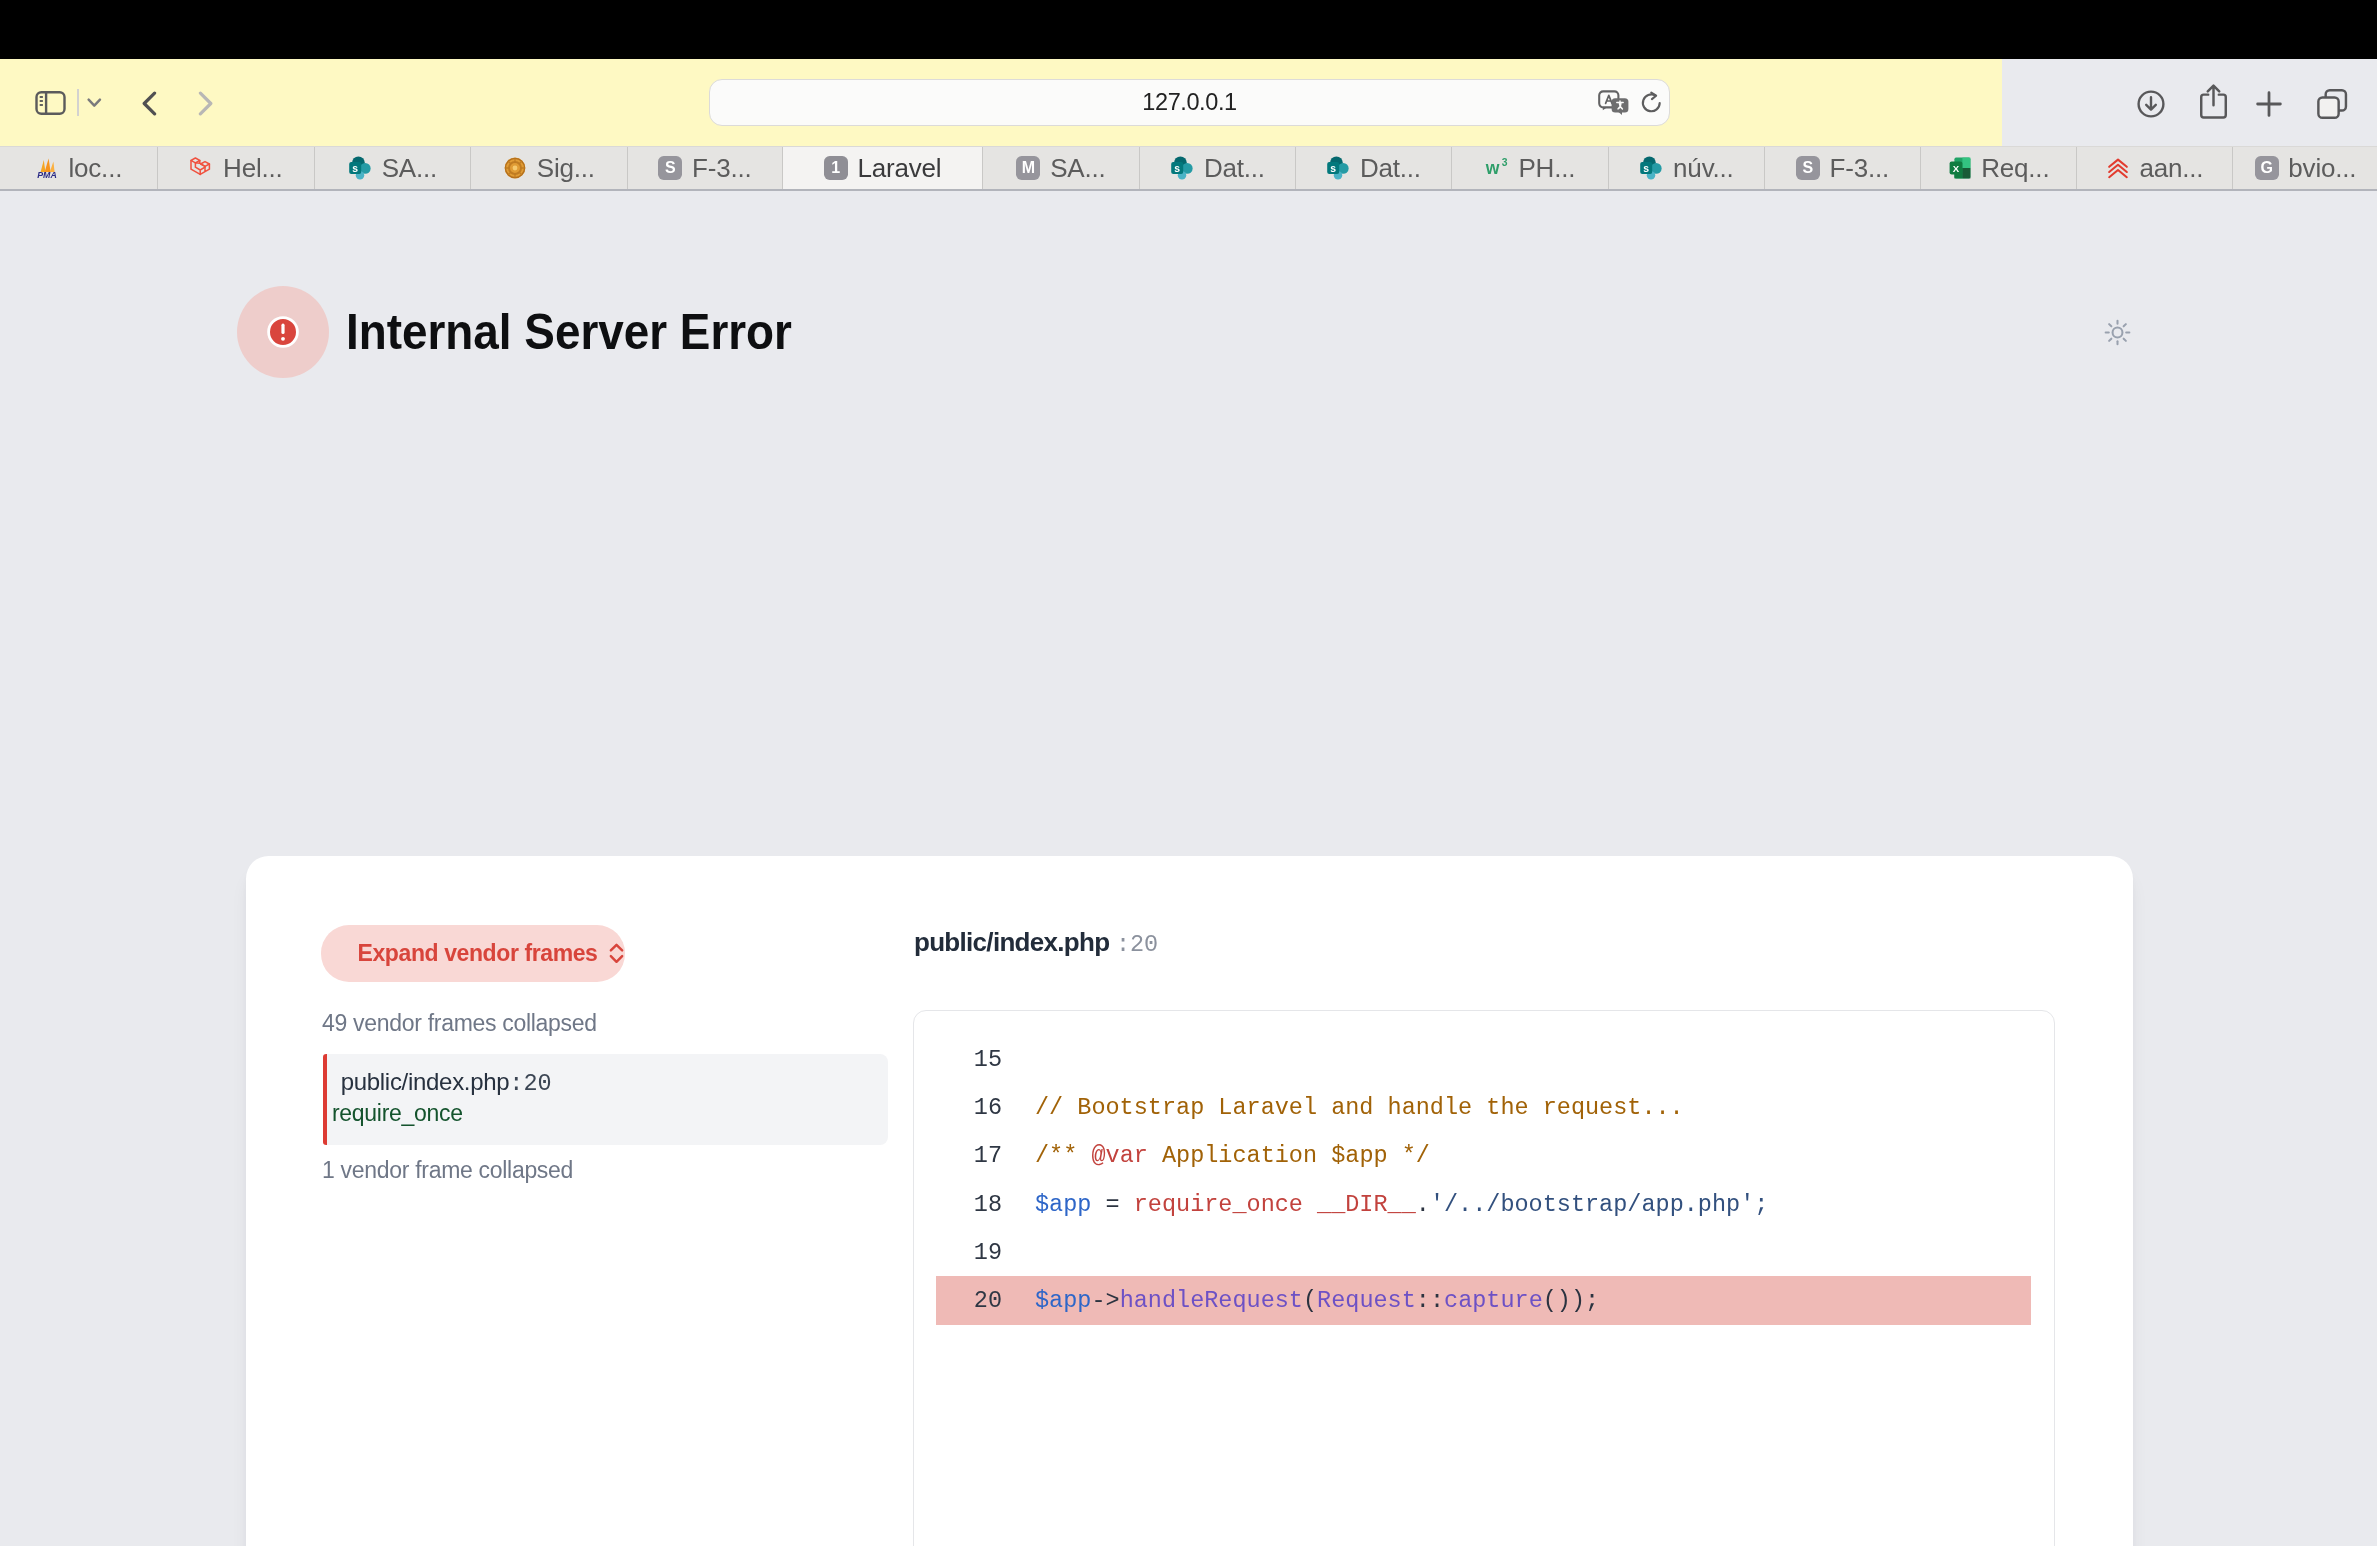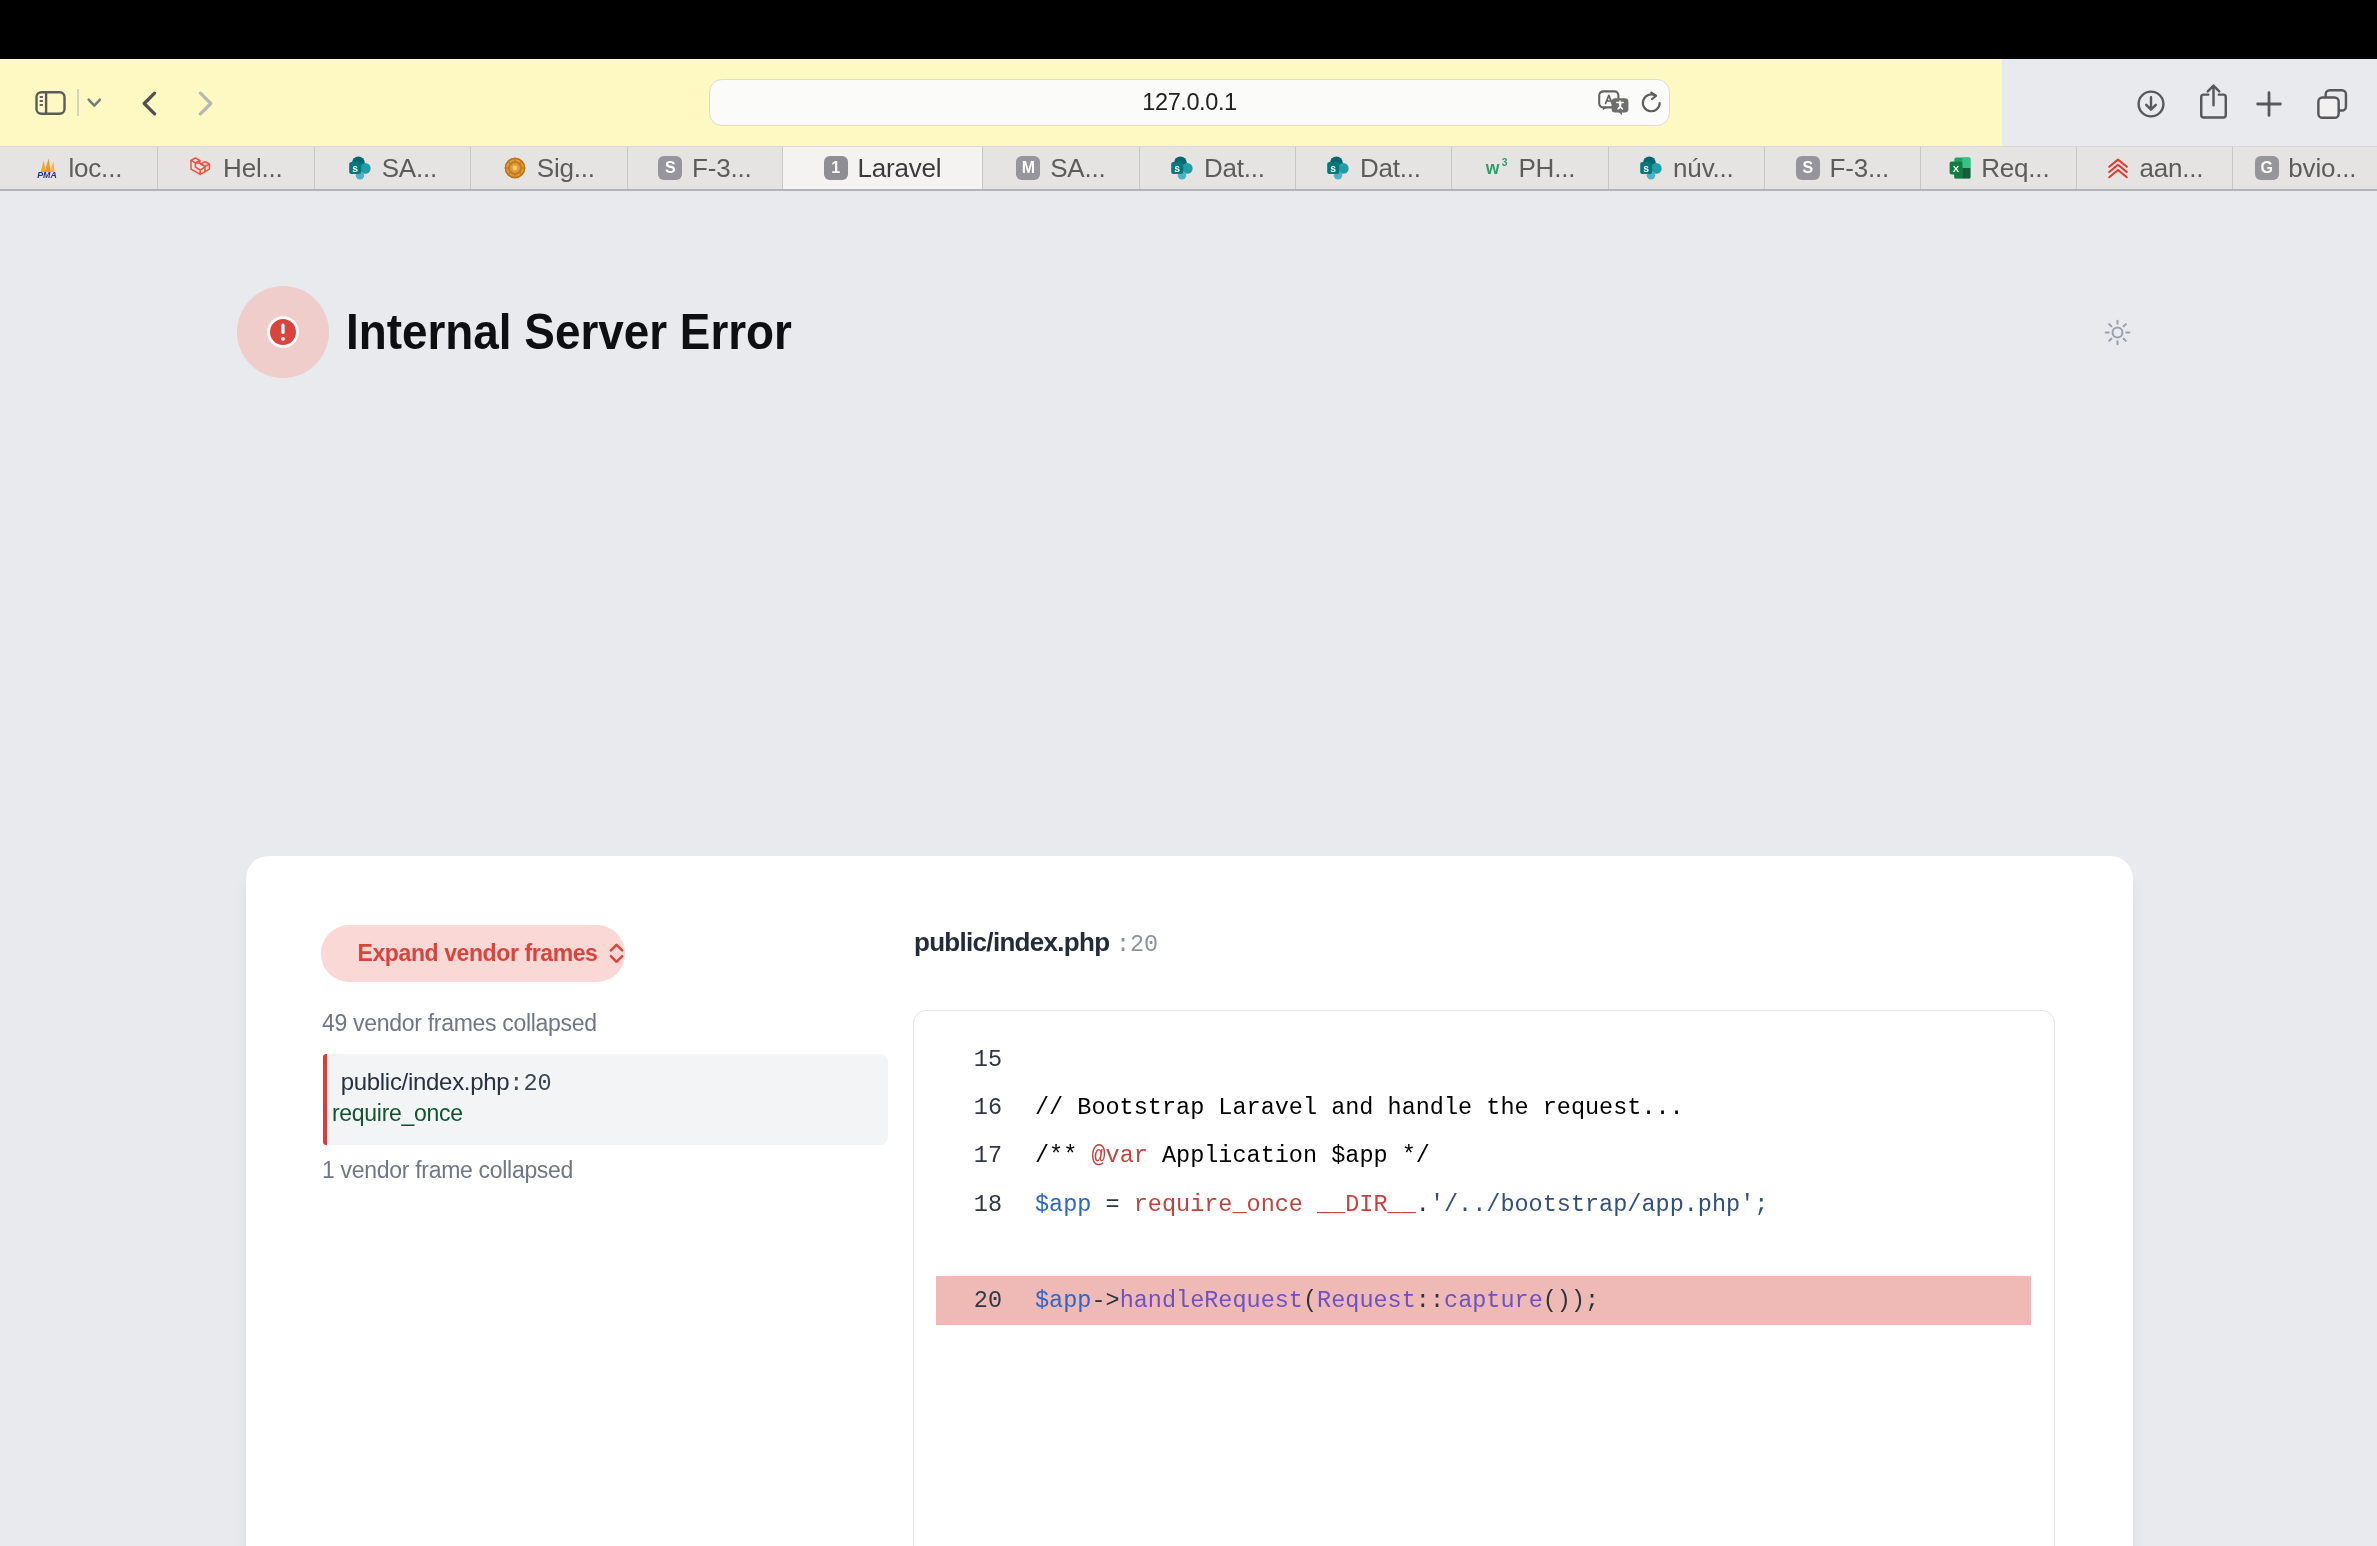--- a/index.html
+++ b/index.html
@@ -65,21 +65,21 @@
   
   .codehead { position:absolute; left:668px; top:71px; font-size:26px; font-weight:600; color:#222c3a; letter-spacing:-0.7px; }
   .codehead .mono { font-family:"Liberation Mono", monospace; font-size:23.5px; font-weight:400; color:#8b919d; letter-spacing:0; }
   .codebox { position:absolute; left:667px; top:154px; width:1142px; height:720px;
     border:1.6px solid #e5e6e9; border-radius:13px; background:#fff; overflow:hidden; }
   .codeline { position:absolute; left:22px; width:1095px; height:49px; font-family:"Liberation Mono", monospace;
     font-size:23.5px; line-height:49px; white-space:pre; }
   .codeline .num { display:inline-block; width:66px; text-align:right; color:#2f3744; }
   .codeline .code { margin-left:33px; }
   .codeline.hl { background:#efbab6; }
-  .c-gray { color:#000000; }
+  .c-gray { color:#a16207; }
   .c-red { color:#c2423d; }
   .c-blue { color:#2e66c8; }
   .c-navy { color:#32507e; }
   .c-dark { color:#2b3340; }
   .c-vio { color:#6d51c5; }
 
   .tbicon { position:absolute; }
 </style>
 </head>
 <body>
@@ -309,18 +309,19 @@
         <div class="t2">require_once</div>
       </div>
       <div class="vcollapsed2">1 vendor frame collapsed</div>
 
       <div class="codehead">public/index.php <span class="mono">:20</span></div>
       <div class="codebox">
         <div class="codeline" style="top:24px"><span class="num">15</span><span class="code"></span></div>
         <div class="codeline" style="top:72px"><span class="num">16</span><span class="code"><span class="c-gray">// Bootstrap Laravel and handle the request...</span></span></div>
         <div class="codeline" style="top:120px"><span class="num">17</span><span class="code"><span class="c-gray">/** </span><span class="c-red">@var</span><span class="c-gray"> Application $app */</span></span></div>
         <div class="codeline" style="top:169px"><span class="num">18</span><span class="code"><span class="c-blue">$app</span><span class="c-dark"> = </span><span class="c-red">require_once __DIR__</span><span class="c-dark">.</span><span class="c-navy">'/../bootstrap/app.php';</span></span></div>
+        <div class="codeline" style="top:217px"><span class="num">19</span><span class="code"></span></div>
         <div class="codeline hl" style="top:265px"><span class="num">20</span><span class="code"><span class="c-blue">$app</span><span class="c-dark">-&gt;</span><span class="c-vio">handleRequest</span><span class="c-dark">(</span><span class="c-vio">Request</span><span class="c-dark">::</span><span class="c-vio">capture</span><span class="c-dark">());</span></span></div>
       </div>
     </div>
   </div>
 </div>
 
 
 </body></html>

